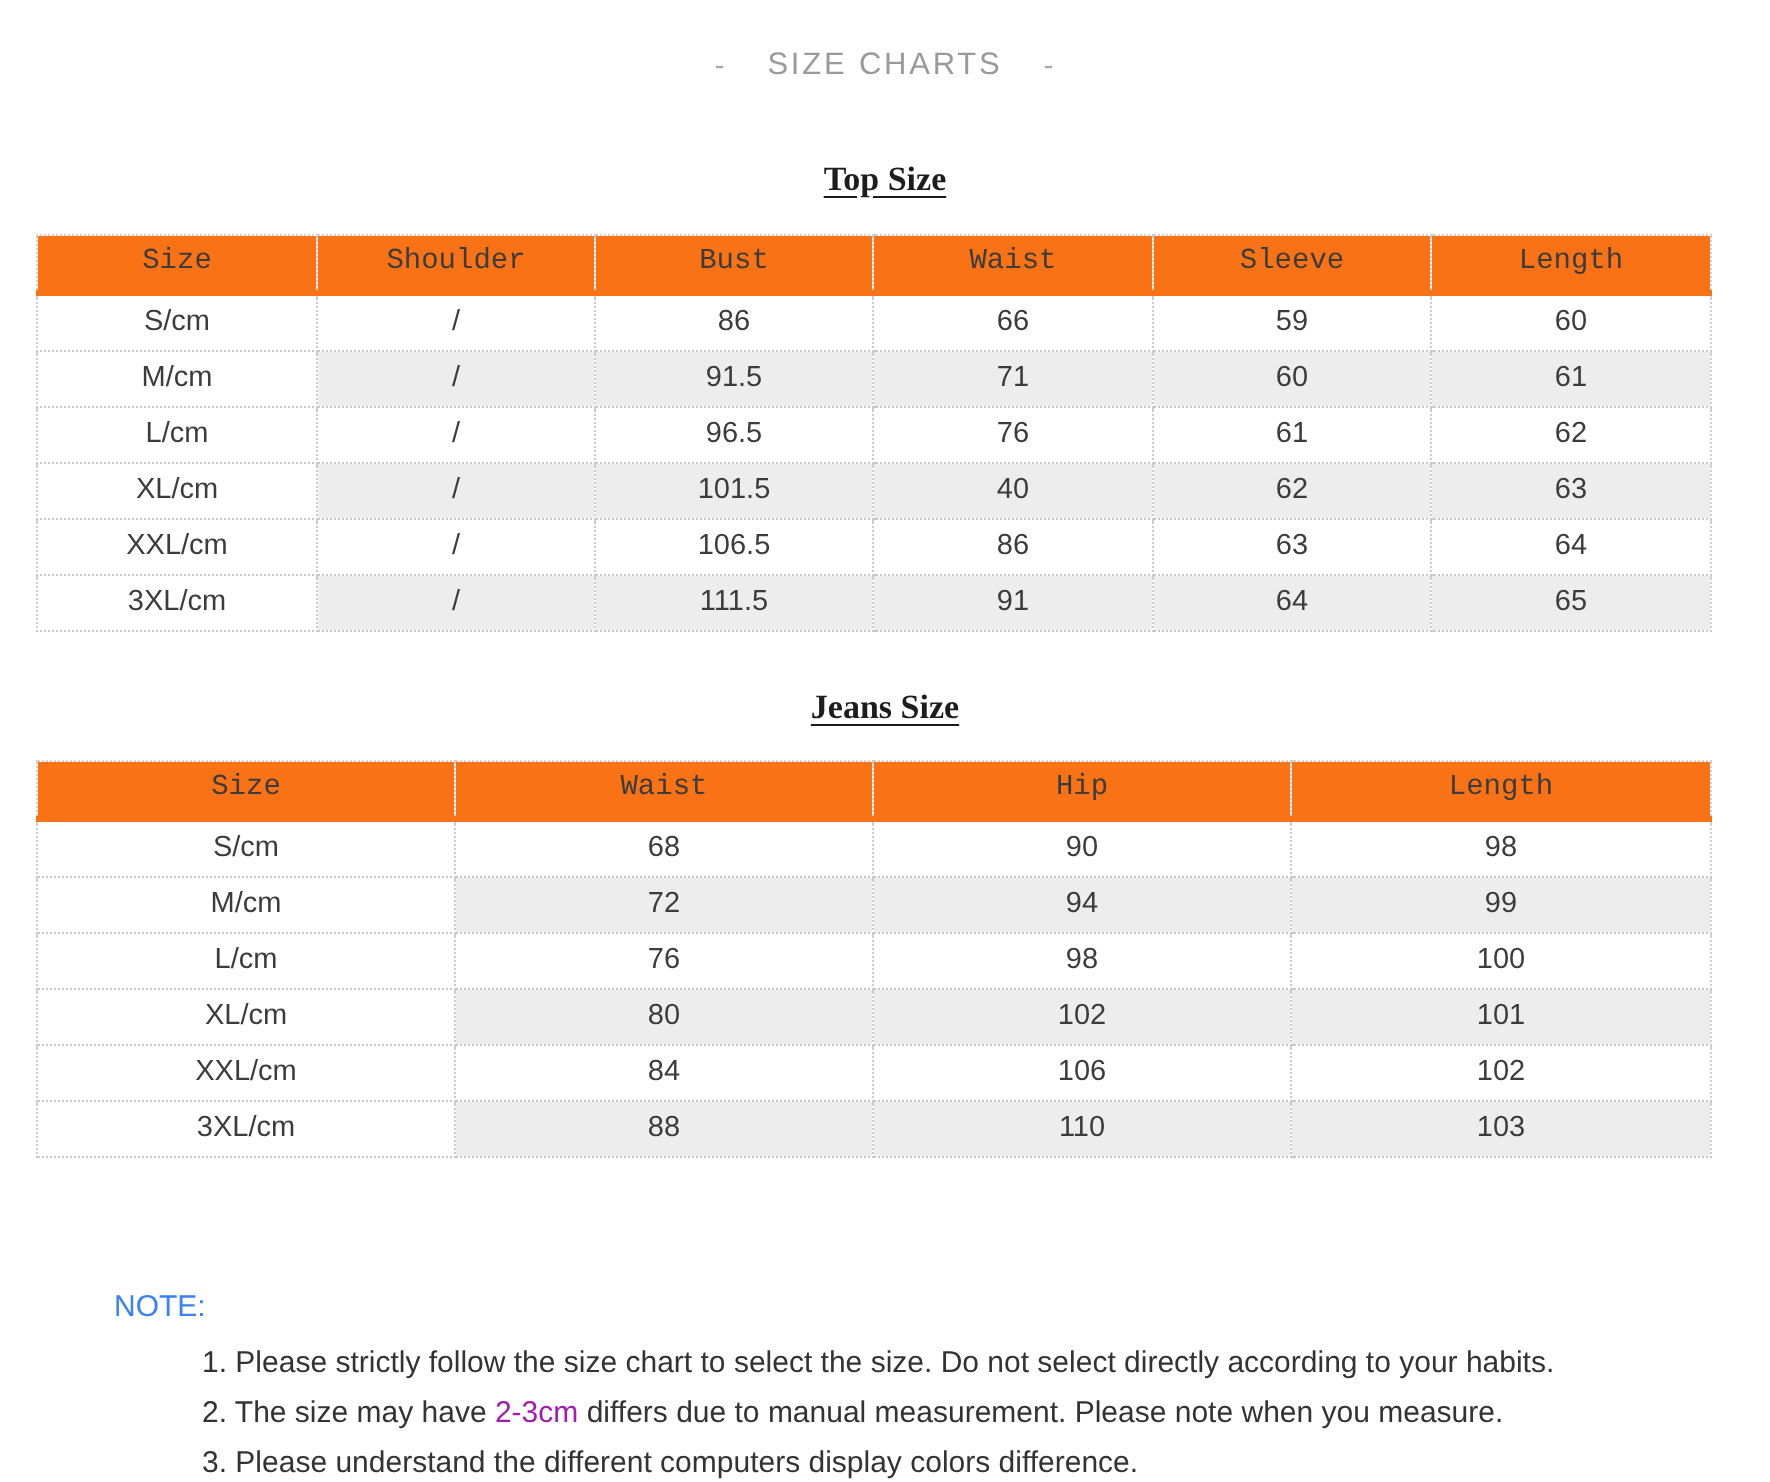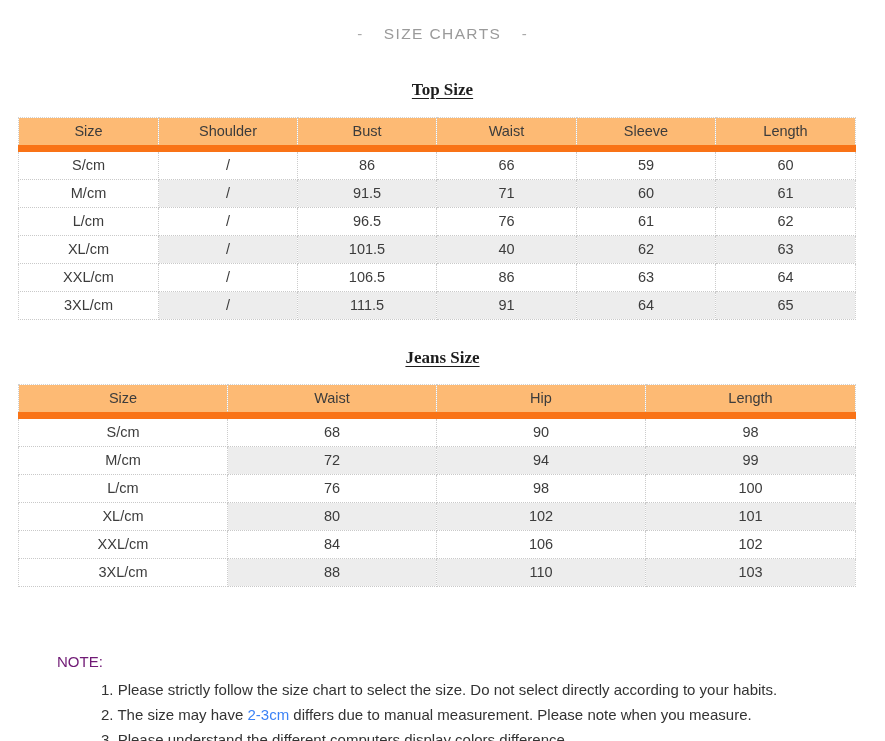--- a/index.html
+++ b/index.html
@@ -71,23 +71,24 @@
     line-height: 27px;
     padding: 0;
     border-top: 1px dotted #c9c9c9;
     border-bottom: 1px dotted #c9c9c9;
     border-left: 1px dotted #cccccc;
     border-right: 1px dotted #cccccc;
     overflow: hidden;
     white-space: nowrap;
   }
   table.size-table tr.head-row th {
-    background: #fdba74;
+    background: #f97316;
     border-top: 1px dotted #d2d2d2;
-    border-bottom: 7px solid #f97316;
+    border-bottom: 3px solid #f97316;
+    font-family: Liberation Mono, monospace;
   }
   table.size-table tr.row-odd td {
     background: #ffffff;
   }
   table.size-table tr.row-even td {
     background: #ededed;
   }
   table.size-table tr td:first-child,
   table.size-table tr th:first-child {
     border-left: 1px dotted #d0d0d0;
@@ -106,32 +107,32 @@
 
   
   .note-block {
     margin-top: 62px;
     padding-left: 57px;
     font-size: 15px;
     color: #333333;
     line-height: 25px;
   }
   .note-heading {
-    color: #701a75;
+    color: #3b82f6;
     font-size: 15px;
     margin-bottom: 3px;
   }
   .note-line {
     color: #333333;
     font-size: 15px;
     white-space: nowrap;
     margin-left: 44px;
   }
   .hl-red {
-    color: #3b82f6;
+    color: #a21caf;
   }
 </style>
 </head>
 <body>
 
 <div class="page-header">
   <span class="dash">-</span>
   <span class="title">SIZE CHARTS</span>
   <span class="dash">-</span>
 </div>

